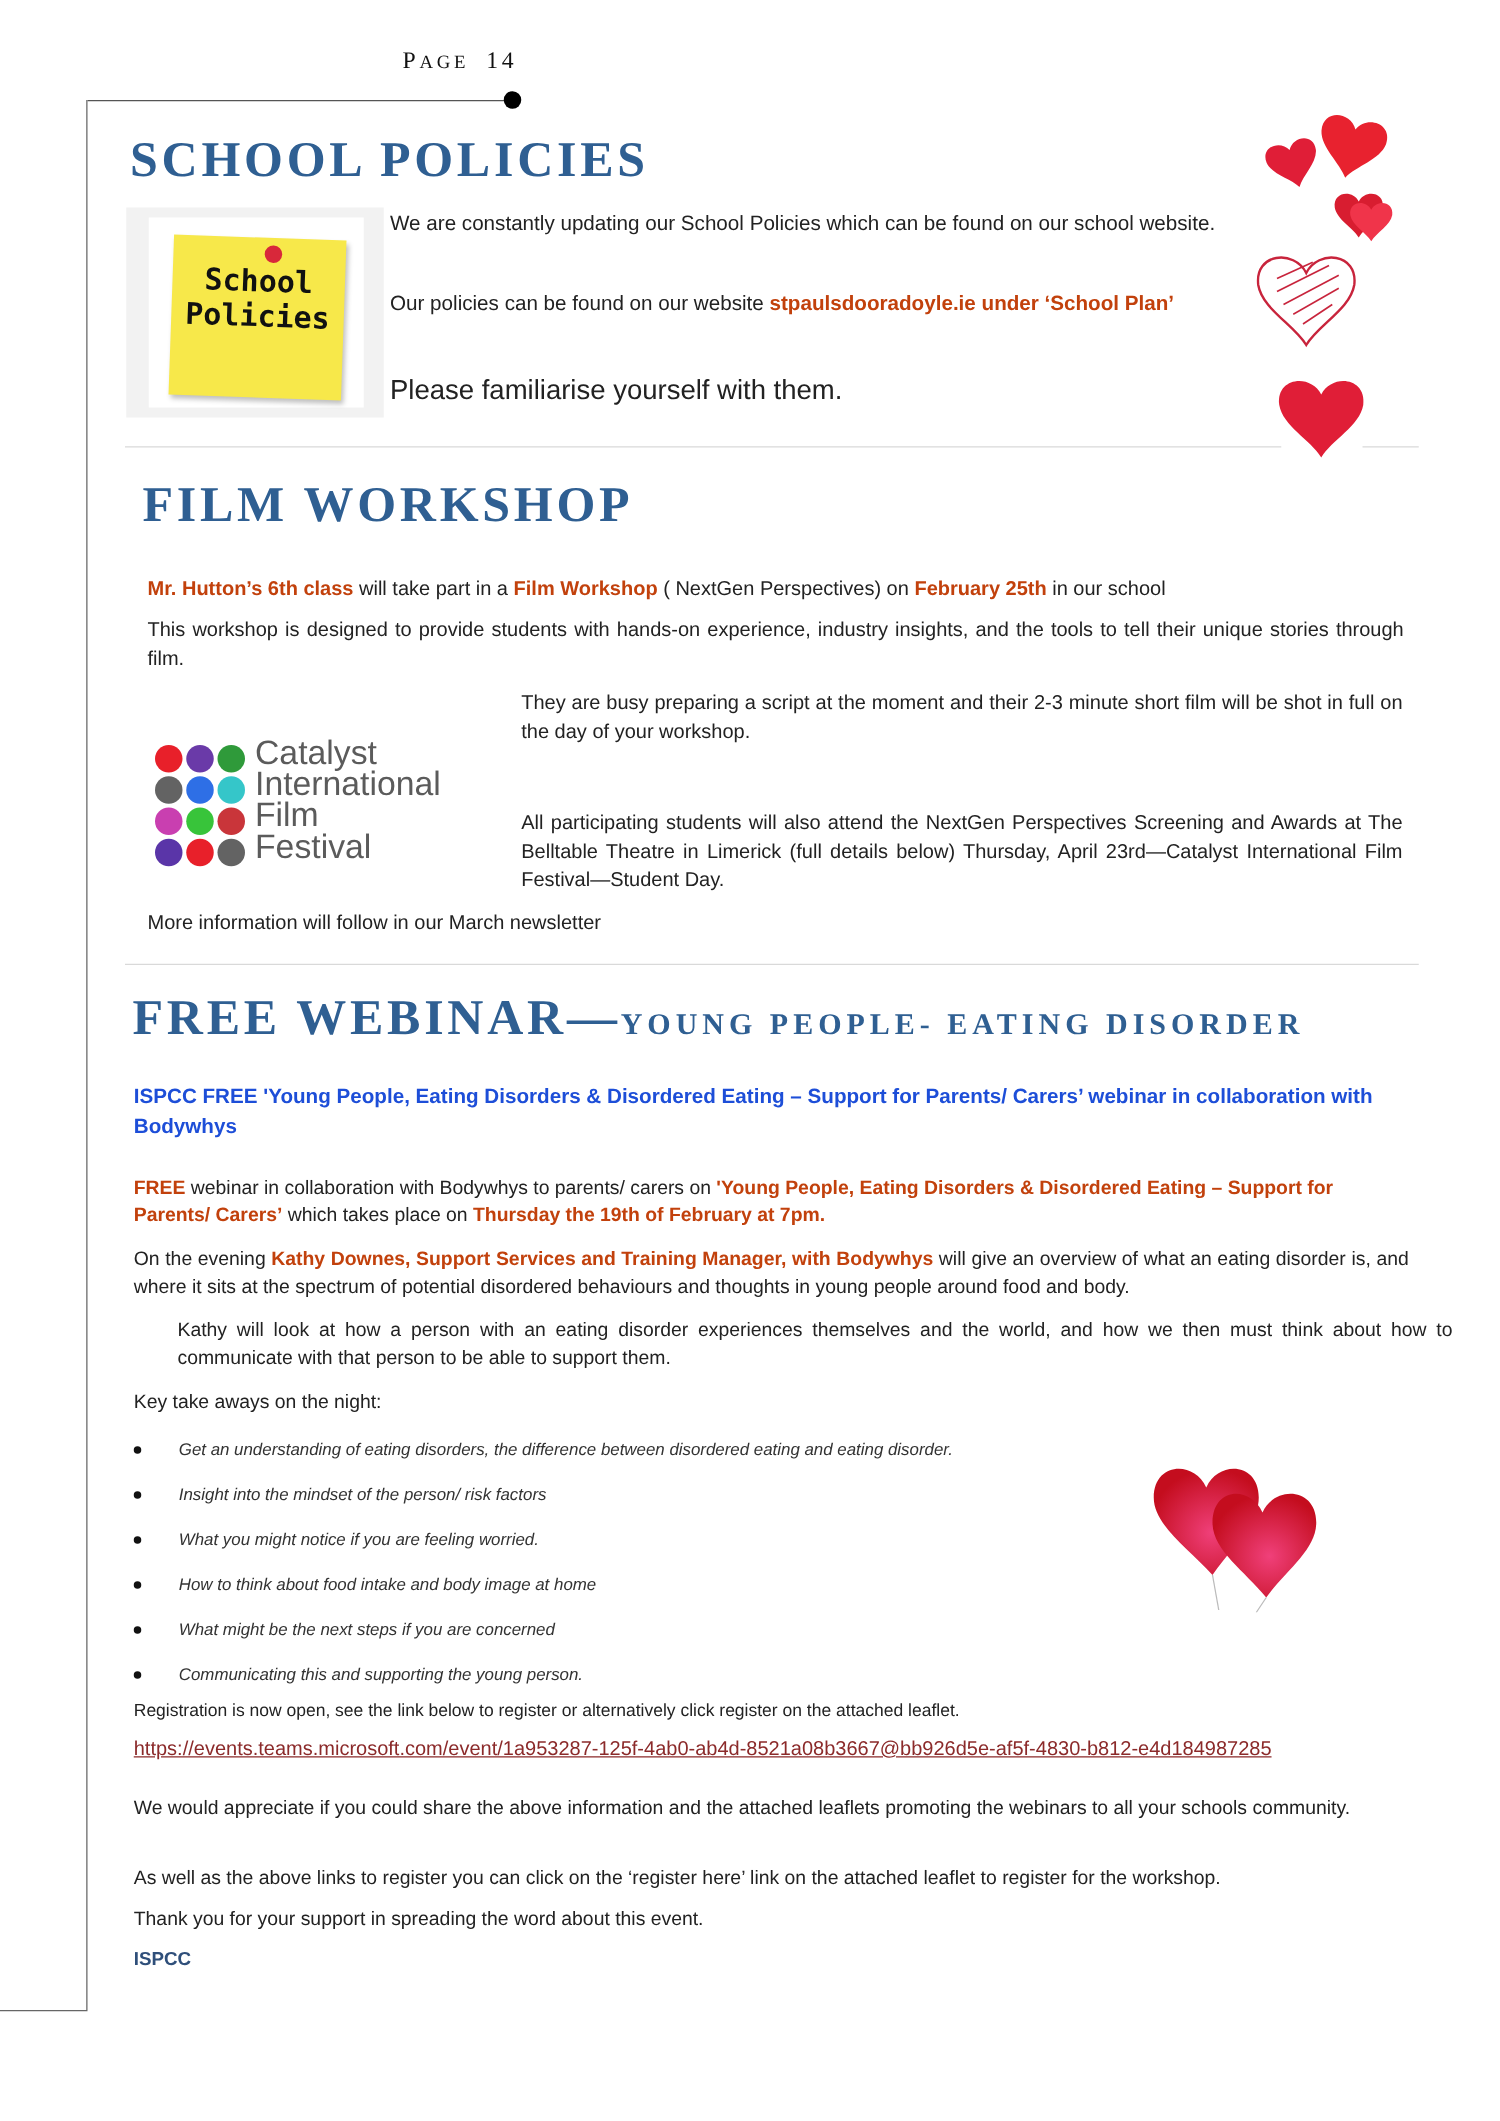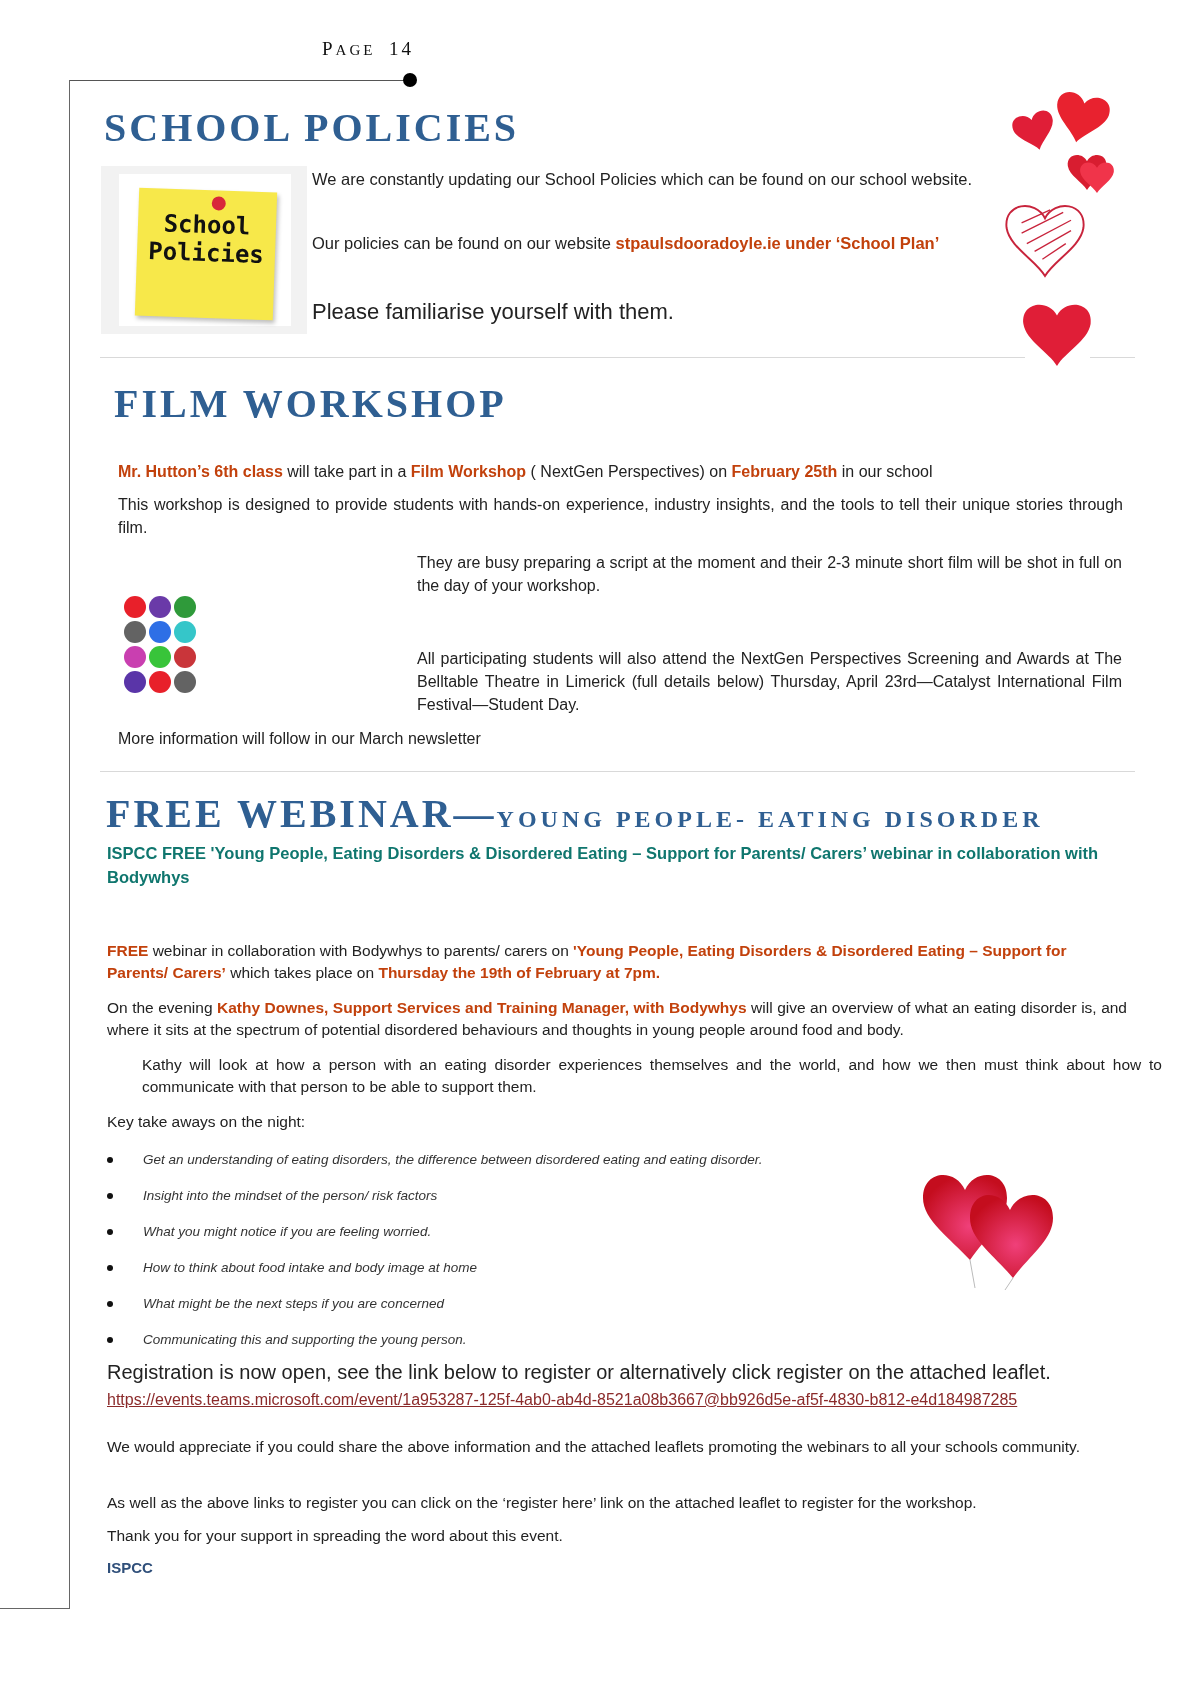--- a/index.html
+++ b/index.html
@@ -122,33 +122,39 @@
     <div class="dot" style="background:#636363"></div>
     <div class="dot" style="background:#2e6fe6"></div>
     <div class="dot" style="background:#35c6c9"></div>
     <div class="dot" style="background:#c93fb0"></div>
     <div class="dot" style="background:#38c43a"></div>
     <div class="dot" style="background:#c9353a"></div>
     <div class="dot" style="background:#5a35a8"></div>
     <div class="dot" style="background:#e8202a"></div>
     <div class="dot" style="background:#636363"></div>
   </div>
+  <div class="logo-text">
+    <div>Catalyst</div>
+    <div>International</div>
+    <div>Film</div>
+    <div>Festival</div>
+  </div>
 </div>
 
 <div class="abs txt" style="left:417px; top:551px; width:705px; text-align:justify;">They are busy preparing a script at the moment and their  2-3 minute short film will be shot in full on the day of your workshop.</div>
 <div class="abs txt" style="left:417px; top:647px; width:705px; text-align:justify;">All participating students will also attend  the NextGen Perspectives Screening and Awards at The Belltable Theatre in Limerick (full details below) Thursday, April 23rd—Catalyst International Film Festival—Student Day.</div>
 <div class="abs txt" style="left:118px; top:727px;">More information will follow in our March newsletter</div>
 
 <div class="abs sep" style="left:100px; top:771px; width:1035px;"></div>
 
 <div class="abs title t-web">
   <span>FREE WEBINAR—</span><span class="sub">YOUNG PEOPLE- EATING DISORDER</span>
 </div>
 
-<div class="abs txt" style="left:107px; top:842px; width:1020px; font-weight:bold; font-size:16.5px; color:#0f766e;">ISPCC FREE 'Young People, Eating Disorders &amp; Disordered Eating – Support for Parents/ Carers’ webinar in collaboration with Bodywhys</div>
+<div class="abs txt" style="left:107px; top:866px; width:1020px; font-weight:bold; font-size:16.5px; color:#1d4ed8;">ISPCC FREE 'Young People, Eating Disorders &amp; Disordered Eating – Support for Parents/ Carers’ webinar in collaboration with Bodywhys</div>
 
 <div class="abs txt" style="left:107px; top:940px; width:1020px; font-size:15.5px;">
   <b>FREE</b><span> webinar in collaboration with Bodywhys to parents/ carers on </span><b>'Young People, Eating Disorders &amp; Disordered Eating – Support for Parents/ Carers’</b><span> which takes place on </span><b>Thursday the 19th of February at 7pm.</b>
 </div>
 
 <div class="abs txt" style="left:107px; top:997px; width:1020px; font-size:15.5px; text-align:justify;">
   <span>On the evening </span><b>Kathy Downes, Support Services and Training Manager, with Bodywhys</b><span> will give an overview of what an          eating disorder is, and where it sits at the spectrum of potential disordered behaviours and thoughts in young people around food and body.</span>
 </div>
 
 <div class="abs txt" style="left:107px; top:1054px; width:1020px; font-size:15.5px; text-align:justify;margin-left:35px;">Kathy will look at how a person with an eating disorder experiences themselves and the world, and how we then must think about how to communicate with that person to be able to support them.</div>
@@ -172,19 +178,19 @@
         <stop offset="1" stop-color="#c40d1e"></stop>
       </radialGradient>
     </defs>
     <path d="M50,30 C40,8 8,10 8,38 C8,60 35,78 55,100 C70,78 92,60 92,38 C92,10 60,8 50,30 Z" fill="url(#bg1)"></path>
     <path d="M95,50 C85,28 55,30 55,58 C55,80 80,96 98,118 C114,96 138,80 138,58 C138,30 105,28 95,50 Z" fill="url(#bg1)"></path>
     <line x1="55" y1="100" x2="60" y2="128" stroke="#bbb" stroke-width="1"></line>
     <line x1="98" y1="118" x2="90" y2="130" stroke="#bbb" stroke-width="1"></line>
   </svg>
 </div>
 
-<div class="abs txt" style="left:107px; top:1358px; font-size:20px;">Registration is now open, see the link below to register or alternatively click register on the attached leaflet.</div>
+<div class="abs txt" style="left:107px; top:1358px; font-size:14px;">Registration is now open, see the link below to register or alternatively click register on the attached leaflet.</div>
 <a class="abs link" style="left:107px; top:1391px;">https://events.teams.microsoft.com/event/1a953287-125f-4ab0-ab4d-8521a08b3667@bb926d5e-af5f-4830-b812-e4d184987285</a>
 
 <div class="abs txt" style="left:107px; top:1436px; width:1020px; font-size:15.5px; text-align:justify;">We would appreciate if you could share the above information and the attached leaflets promoting the webinars to all your schools community.</div>
 <div class="abs txt" style="left:107px; top:1492px; font-size:15.5px;">As well as the above links to register you can click on the ‘register here’ link on the attached leaflet to register for the workshop.</div>
 <div class="abs txt" style="left:107px; top:1525px; font-size:15.5px;">Thank you for your support in spreading the word about this event.</div>
 <div class="abs txt" style="left:107px; top:1557px; font-size:15px; font-weight:bold; color:#2f4f7a;">ISPCC</div>
 
 </body></html>

